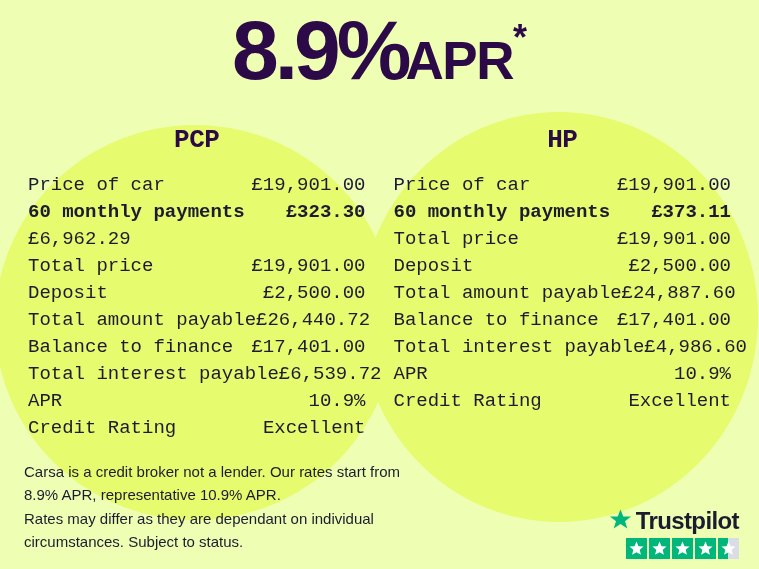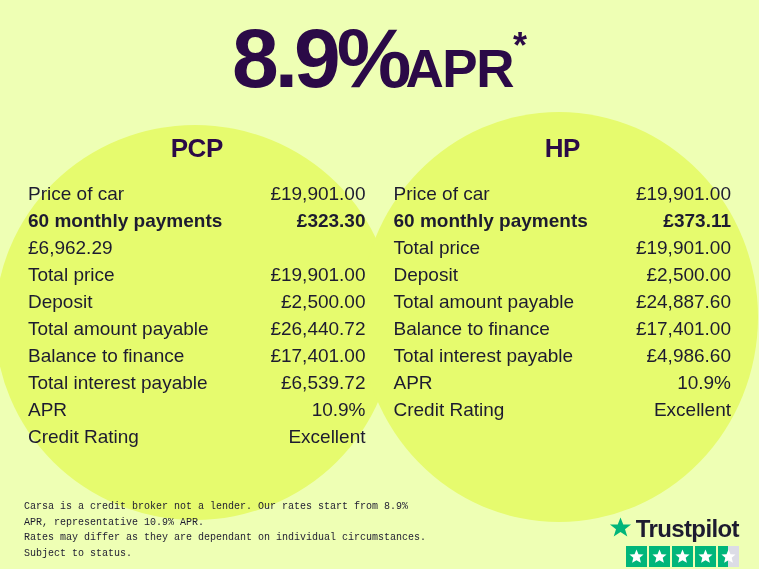--- a/index.html
+++ b/index.html
@@ -31,21 +31,21 @@
     font-weight:bold;
     letter-spacing:-0.6px;
     padding-top:23px;
     line-height:1;
   }
   .rate-line {
     display:flex;
     align-items:baseline;
     justify-content:center;
     color:#2b0a47;
-    margin-top:16px;
+    margin-top:8px;
     line-height:1;
   }
   #rate-value {
     font-size:84px;
     font-weight:bold;
     letter-spacing:-4px;
   }
   #rate-unit {
     font-size:53px;
     font-weight:bold;
@@ -58,21 +58,21 @@
     align-self:flex-start;
     margin-top:12px;
   }
 
   
   .tables {
     display:flex;
     margin-top:33px;
     padding:0 14px;
   }
-  .plan { width:50%; padding:0 14px; }
+  .plan { width:50%; padding:0 14px;font-family:Liberation Mono, monospace; }
   .plan-title {
     text-align:center;
     color:#2b0a47;
     font-size:26px;
     font-weight:bold;
     letter-spacing:-0.5px;
     margin-bottom:19px;
   }
   .row {
     display:flex;
@@ -92,27 +92,26 @@
   .footer {
     position:absolute;
     left:0; right:0; bottom:0;
     height:88px;
     padding:0 20px 18px 24px;
     display:flex;
     align-items:flex-end;
     justify-content:space-between;
   }
   #disclaimer {
-    font-size:10px;
+    font-size:15px;
     line-height:1.55;
     color:#1d1b30;
     max-width:410px;
     white-space:pre-line;
     padding-bottom:6px;
-    font-family:Liberation Mono, monospace;
   }
   .trustpilot { display:flex; flex-direction:column; align-items:flex-end; gap:3px; }
   .tp-word { display:flex; align-items:center; gap:4px; }
   #trustpilot-name {
     font-size:24px;
     font-weight:bold;
     color:#1d1b30;
     letter-spacing:-0.6px;
   }
   .tp-stars { display:flex; gap:2px; }

